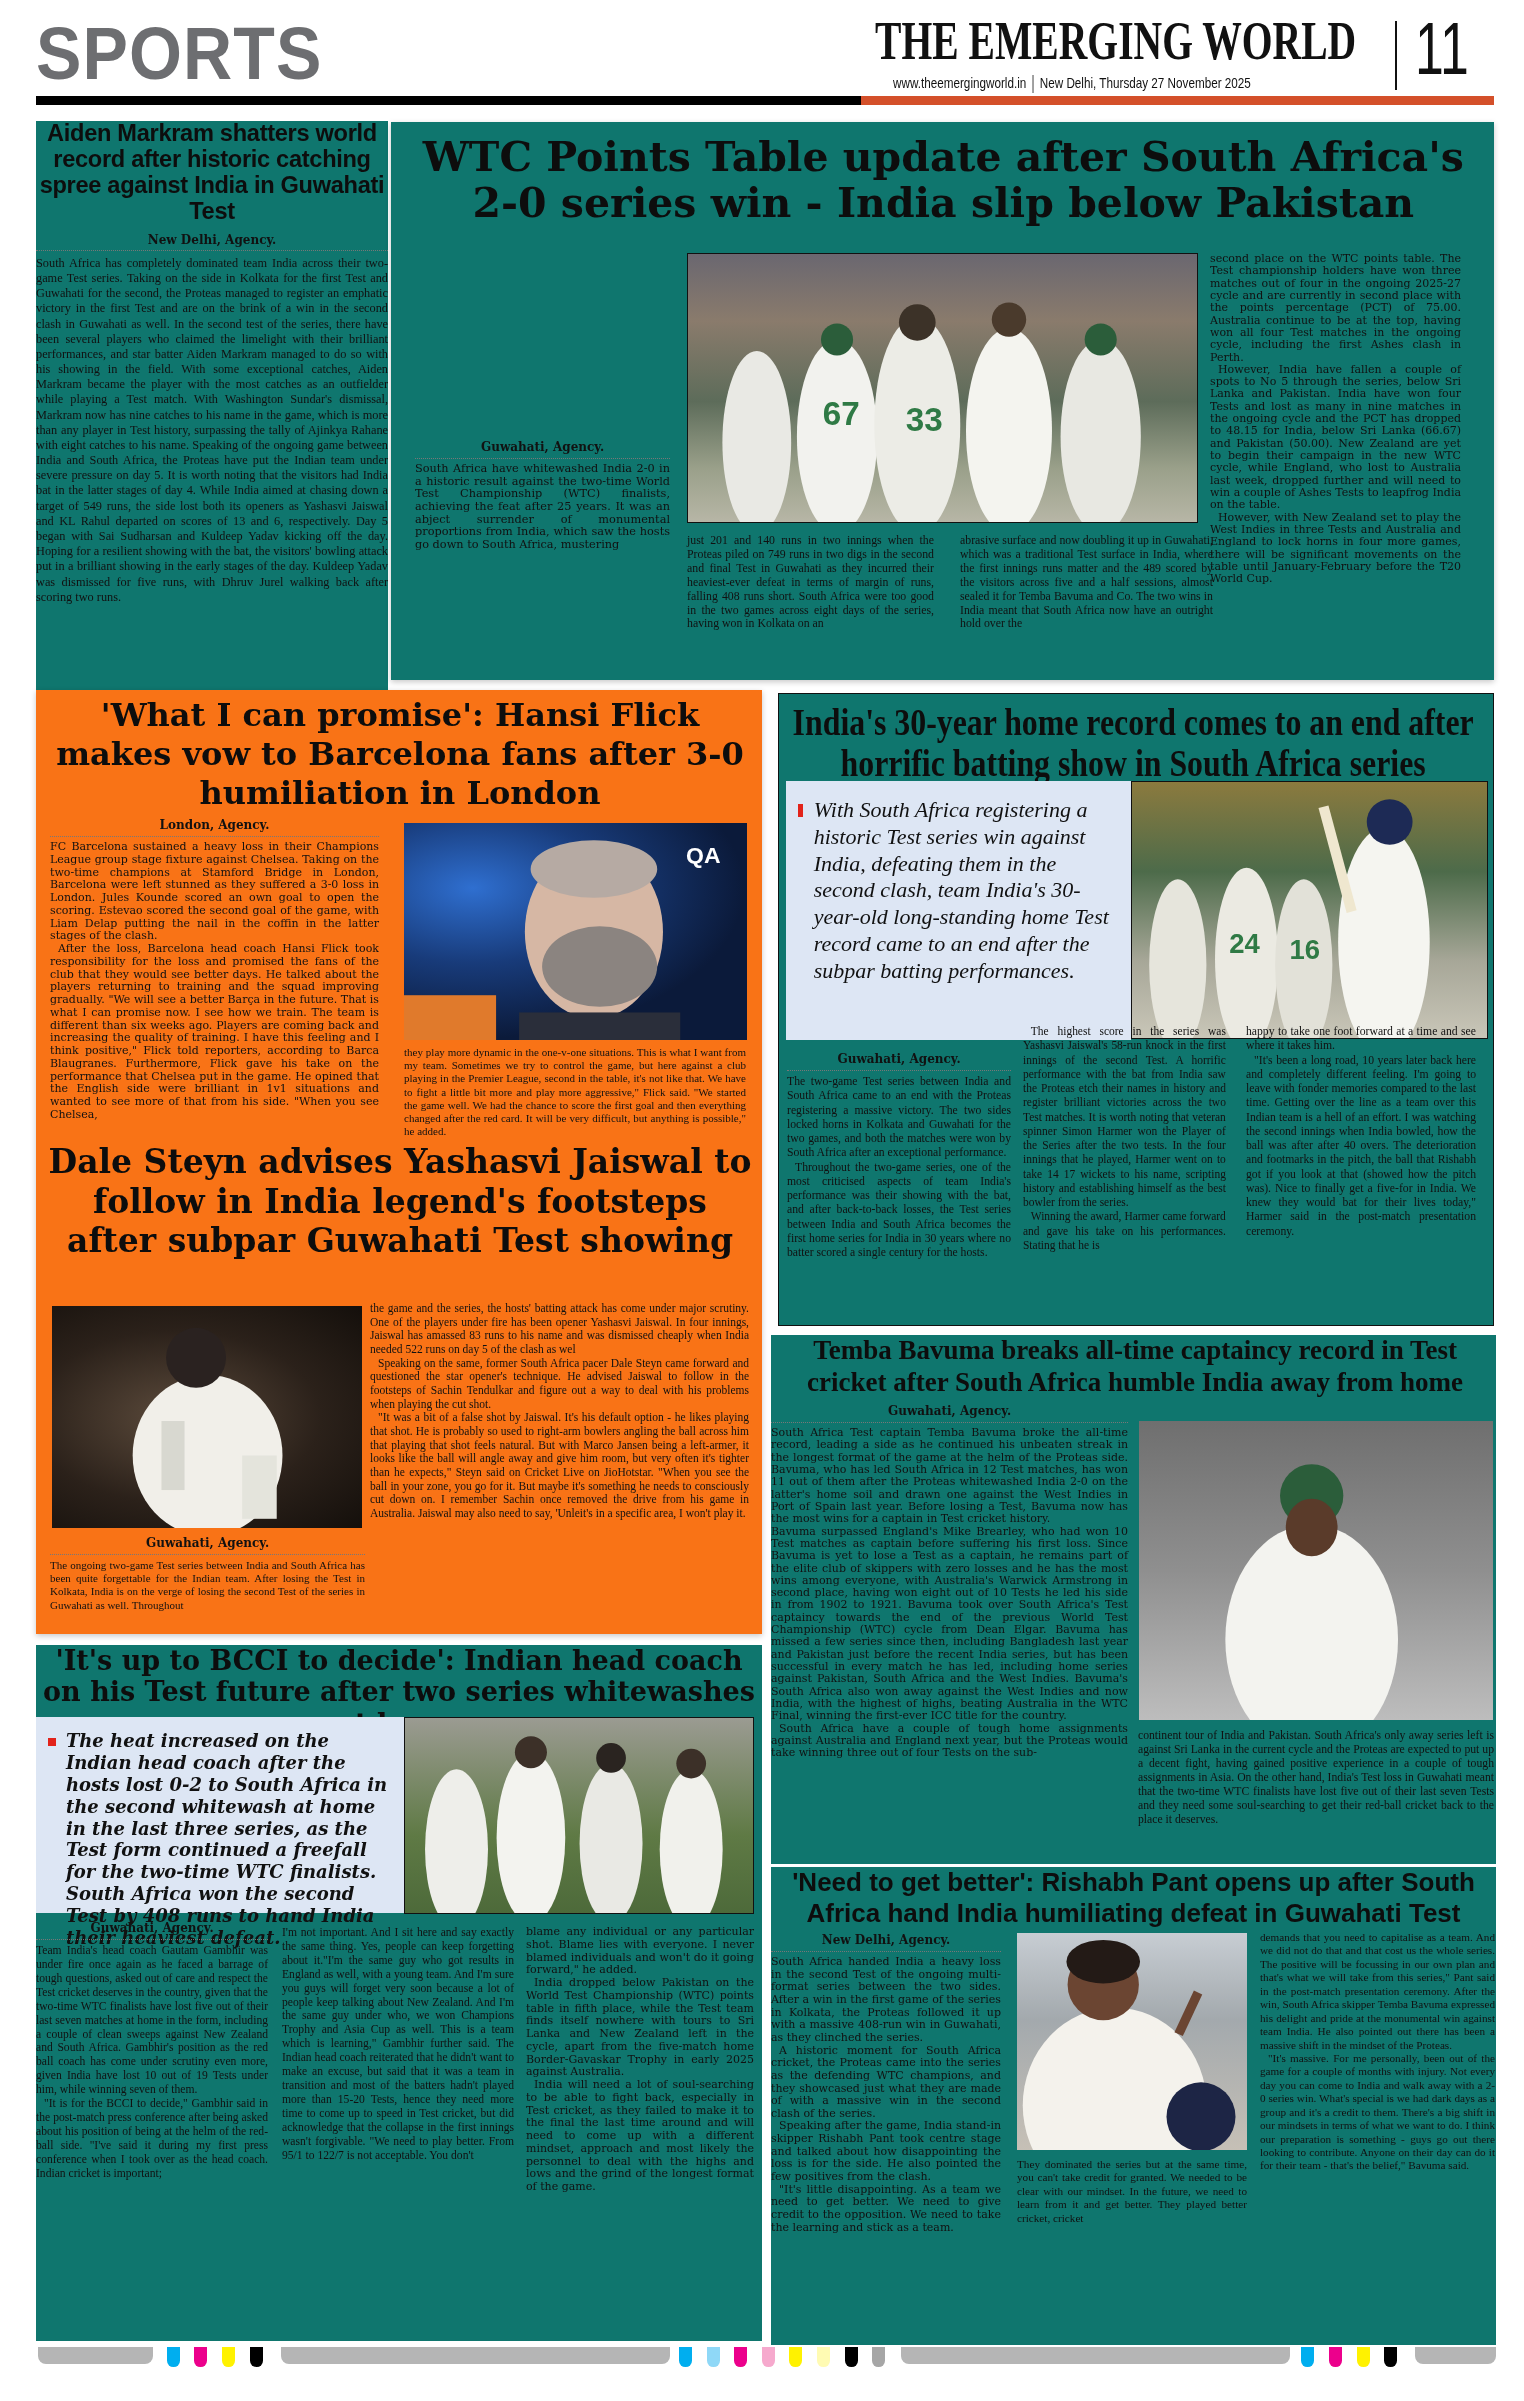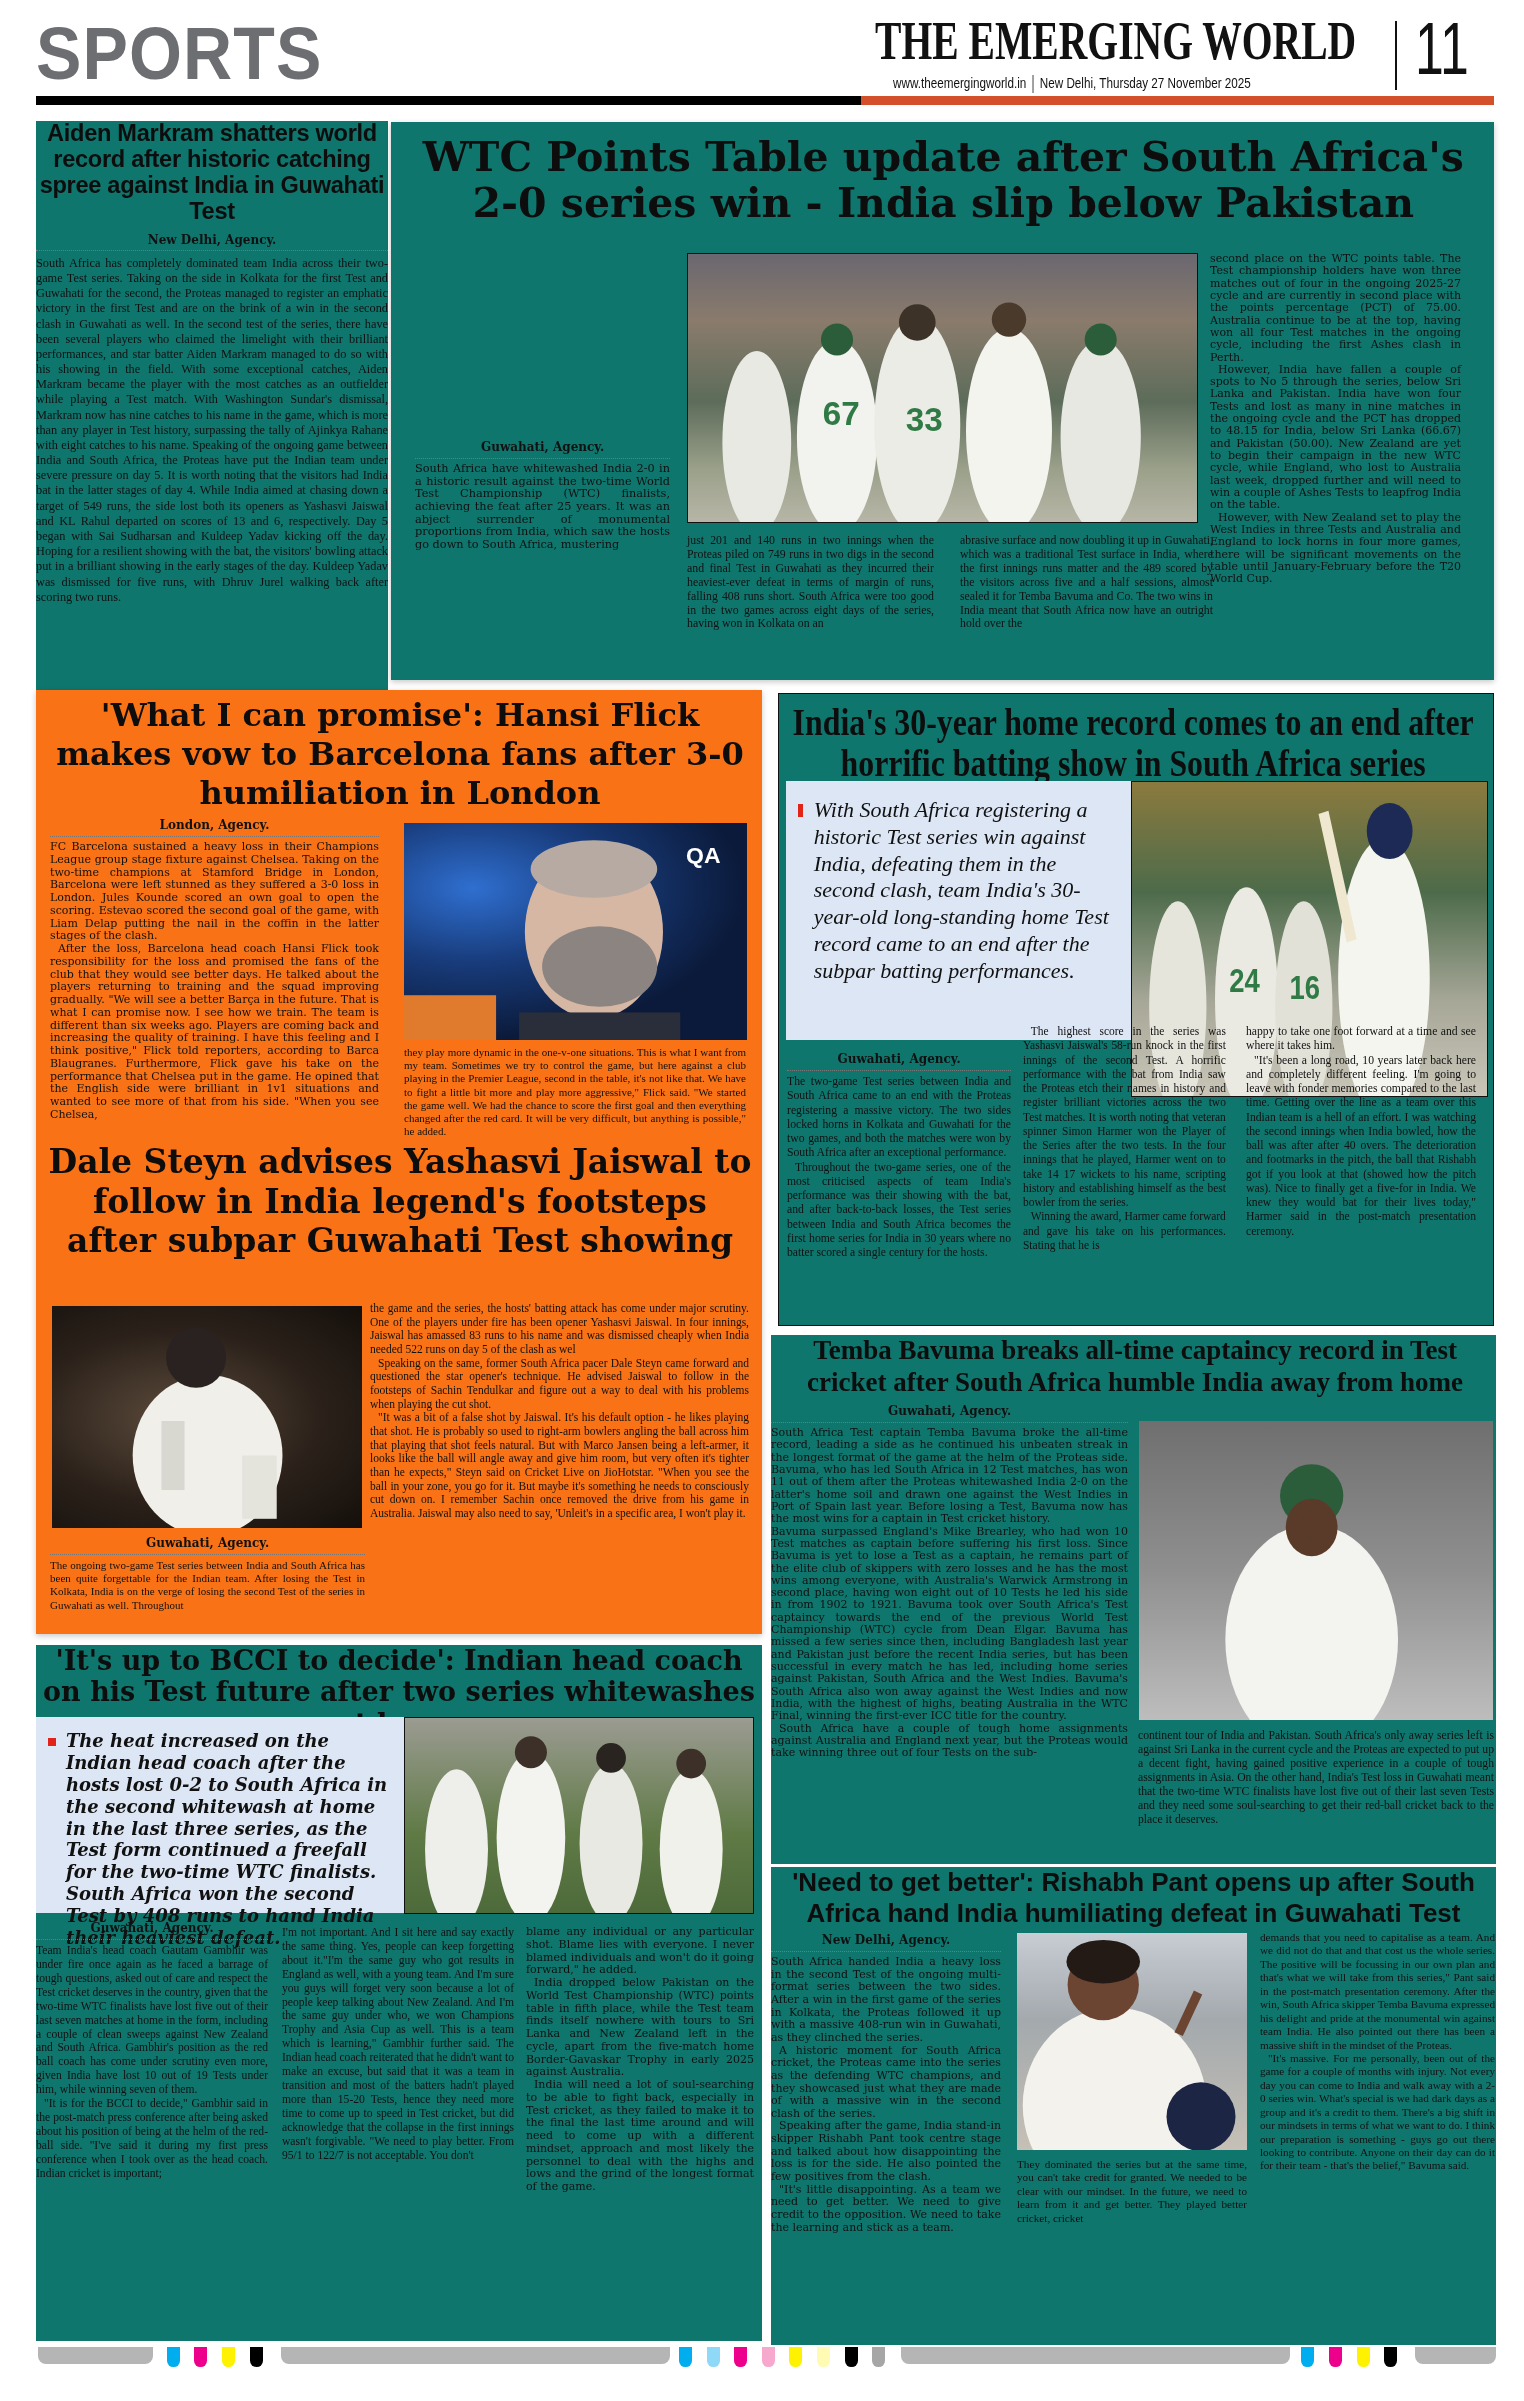--- a/index.html
+++ b/index.html
@@ -128,21 +128,21 @@
     <p>"It was a bit of a false shot by Jaiswal. It's his default option - he likes playing that shot. He is probably so used to right-arm bowlers angling the ball across him that playing that shot feels natural. But with Marco Jansen being a left-armer, it looks like the ball will angle away and give him room, but very often it's tighter than he expects," Steyn said on Cricket Live on JioHotstar. "When you see the ball in your zone, you go for it. But maybe it's something he needs to consciously cut down on. I remember Sachin once removed the drive from his game in Australia. Jaiswal may also need to say, 'Unleit's in a specific area, I won't play it.</p>
   </div>
 </div>
 
 <div class="box" style="left:778px;top:693px;width:716px;height:633px;border:1.7px solid #111;">
   <h1 class="hl-cond" style="position:absolute;left:8px;top:8px;width:696px;font-size:37px;line-height:1.12;transform:scaleX(.86);transform-origin:left;width:805px;">India's 30-year home record comes to an end after horrific batting show in South Africa series</h1>
   <div class="pullbox" style="position:absolute;left:7px;top:87px;width:345px;height:259px;padding:16px 11.5px 11.5px 11.5px;">
     <span class="bullet" style="width:5.8px;flex:0 0 5.8px;height:12.7px;margin-top:7px;"></span>
     <div class="pull" style="font-family:'Liberation Serif',serif;font-size:22px;line-height:1.22;font-weight:normal;">With South Africa registering a historic Test series win against India, defeating them in the second clash, team India's 30-year-old long-standing home Test record came to an end after the subpar batting performances.</div>
   </div>
-  <div class="photo" style="left:352px;top:87px;width:357px;height:316px;background:linear-gradient(180deg,#8b7a3e 0%,#4d6b4a 35%,#a7a798 70%,#c9c6b8 100%);">
+  <div class="photo" style="left:352px;top:87px;width:357px;height:258px;background:linear-gradient(180deg,#8b7a3e 0%,#4d6b4a 35%,#a7a798 70%,#c9c6b8 100%);">
     <svg width="100%" height="100%" viewBox="0 0 620 448" preserveAspectRatio="none">
       <ellipse cx="80" cy="320" rx="50" ry="150" fill="#e6e5dc"></ellipse>
       <ellipse cx="200" cy="310" rx="55" ry="160" fill="#ebeae2"></ellipse>
       <ellipse cx="300" cy="320" rx="50" ry="150" fill="#e2e1d8"></ellipse>
       <ellipse cx="440" cy="280" rx="80" ry="200" fill="#f5f5f0"></ellipse>
       <circle cx="450" cy="70" r="40" fill="#1d2a55"></circle>
       <rect x="350" y="40" width="18" height="190" fill="#efe7cf" transform="rotate(-15 359 135)"></rect>
       <text x="170" y="300" font-size="48" fill="#2f7a45" font-family="Liberation Sans,sans-serif" font-weight="bold">24</text>
       <text x="275" y="310" font-size="48" fill="#2f7a45" font-family="Liberation Sans,sans-serif" font-weight="bold">16</text>
     </svg>

